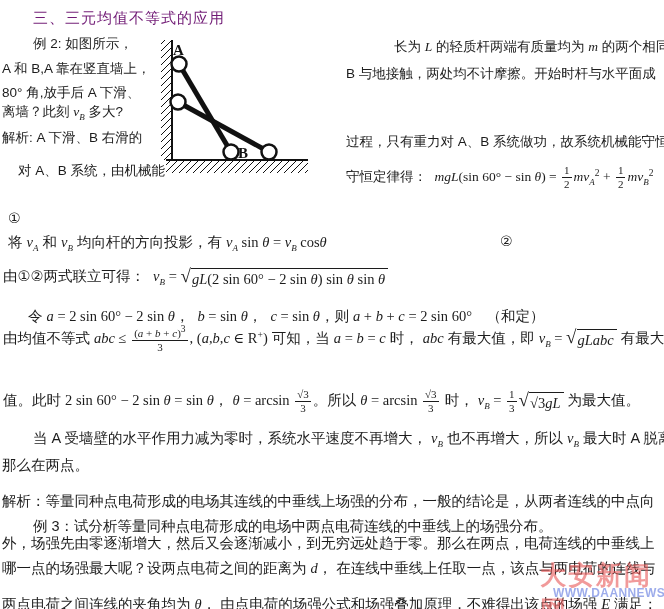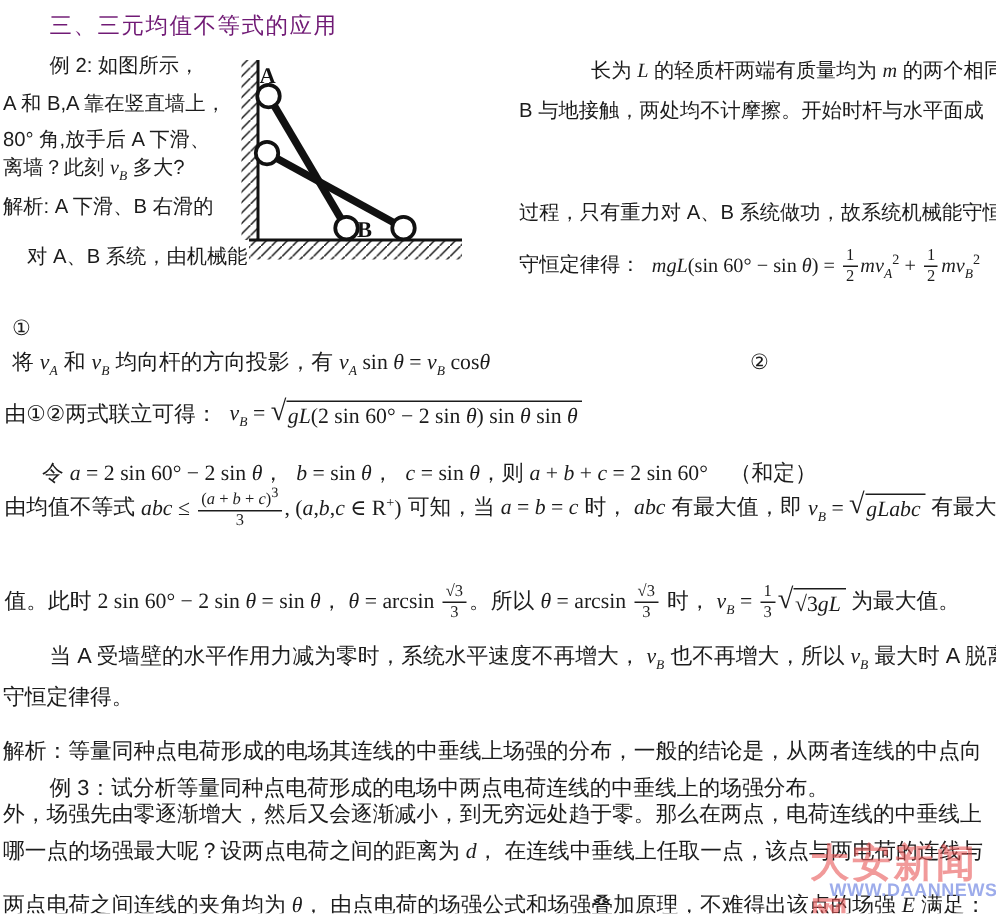--- a/index.html
+++ b/index.html
@@ -107,21 +107,21 @@
           <span>√3</span>
           <span>3</span>
         </span></span> 时， <span class="m"><i>v</i><sub><i>B</i></sub> = <span class="fr">
           <span>1</span>
           <span>3</span>
         </span><span class="sq">
           <span class="rd">√</span>
           <span class="ov">√3<i>gL</i></span>
         </span></span> 为最大值。</div>
   <div class="ln" style="left:33px; top:429px;">当 A 受墙壁的水平作用力减为零时，系统水平速度不再增大， <span class="m"><i>v</i><sub><i>B</i></sub></span> 也不再增大，所以 <span class="m"><i>v</i><sub><i>B</i></sub></span> 最大时 A 脱离</div>
-  <div class="ln" style="left:2px; top:456px;">守恒定律得。</div>
+  <div class="ln" style="left:2px; top:456px;">那么在两点。</div>
   <div class="ln" style="left:33px; top:481px;margin-top:36px;">例 3：试分析等量同种点电荷形成的电场中两点电荷连线的中垂线上的场强分布。</div>
   <div class="ln" style="left:2px; top:492px;">解析：等量同种点电荷形成的电场其连线的中垂线上场强的分布，一般的结论是，从两者连线的中点向</div>
   <div class="ln" style="left:2px; top:534px;">外，场强先由零逐渐增大，然后又会逐渐减小，到无穷远处趋于零。那么在两点，电荷连线的中垂线上</div>
   <div class="ln" style="left:2px; top:559px;">哪一点的场强最大呢？设两点电荷之间的距离为 <span class="m"><i>d</i></span>， 在连线中垂线上任取一点，该点与两电荷的连线与</div>
   <div class="ln" style="left:2px; top:595px;">两点电荷之间连线的夹角均为 <span class="m"><i>θ</i></span>， 由点电荷的场强公式和场强叠加原理，不难得出该点的场强 <span class="m"><i>E</i></span> 满足：</div>
 
   <div class="wm-cn">大安新闻网</div>
   <div class="wm-url">WWW.DAANNEWS.COM</div>
 
 </div>

